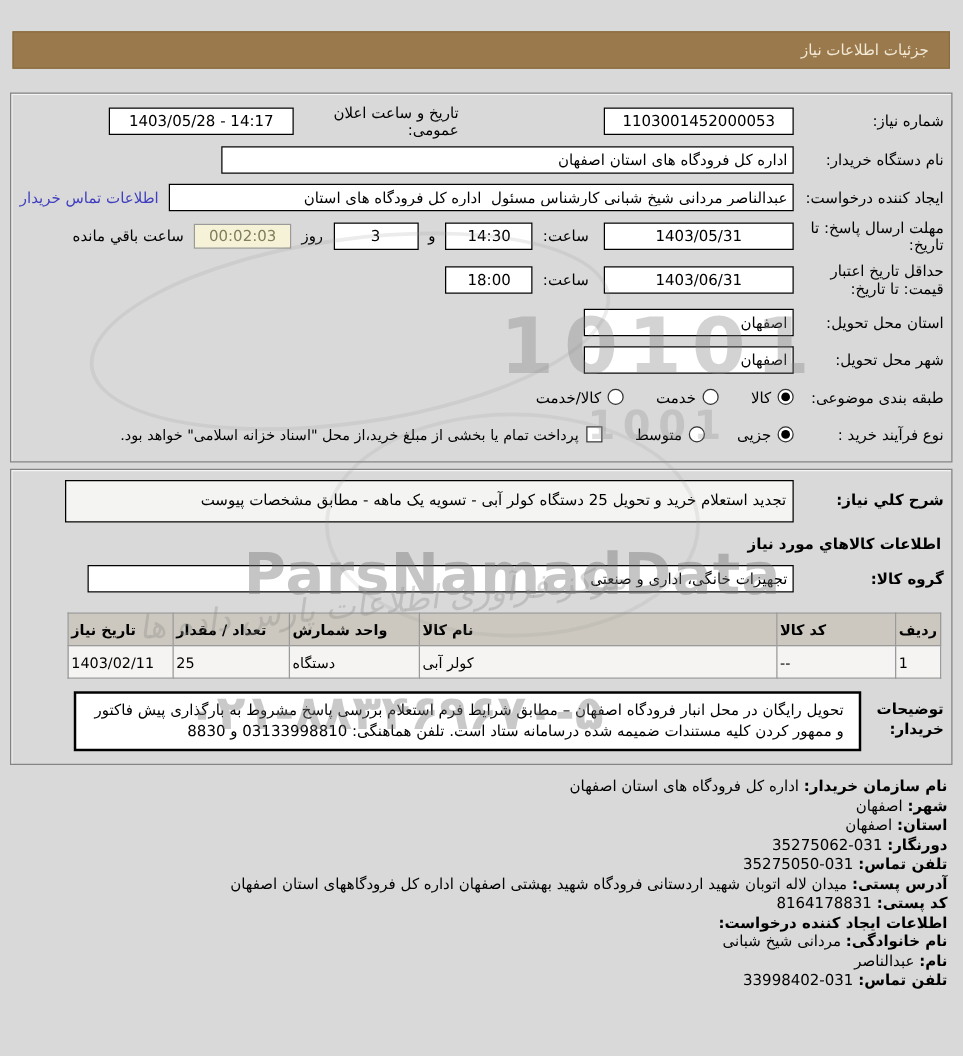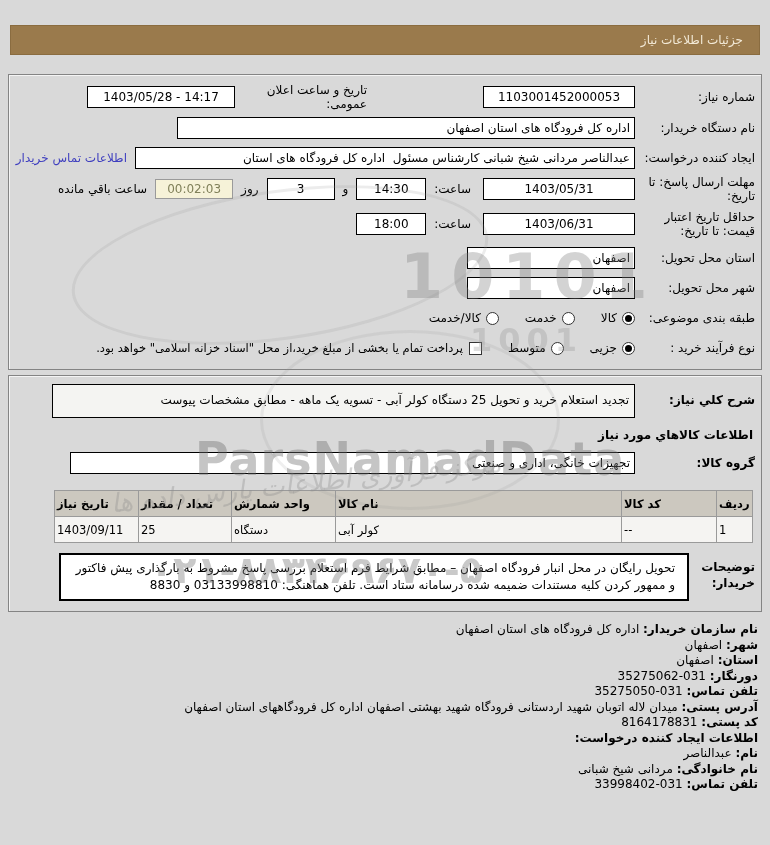--- a/index.html
+++ b/index.html
@@ -50,21 +50,21 @@
   .w-prov { width:168px; text-align:right; }
   .countdown {
     width:78px; height:20px; border:1px solid #9a9a9a;
     background:#f6f2d8; color:#80805a; text-align:center; font-size:12px;
     font-family:inherit;
   }
   .gap8 { margin-left:8px; margin-right:8px; }
   .link { color:#3f3fbf; cursor:pointer; white-space:nowrap; }
 
   
-  .opt { display:flex; align-items:center; margin-left:26px; }
+  .opt { display:flex; align-items:flex-start; margin-left:26px; }
   .radio {
     width:13px; height:13px; border:1px solid #333; border-radius:50%;
     background:#fff; display:inline-block; margin-left:5px; position:relative;
   }
   .radio.on::after {
     content:""; position:absolute; inset:2px; border-radius:50%; background:#000;
   }
   .chk {
     width:13px; height:13px; border:1px solid #333; background:#fff;
     display:inline-block; margin-left:6px; flex:0 0 13px;
@@ -243,21 +243,21 @@
           <th>تاریخ نیاز</th>
         </tr>
       </thead>
       <tbody>
         <tr>
           <td>1</td>
           <td>--</td>
           <td>کولر آبی</td>
           <td>دستگاه</td>
           <td>25</td>
-          <td>1403/09/11</td>
+          <td>1403/02/11</td>
         </tr>
       </tbody>
     </table>
 
     <div class="notes-row">
       <div class="notes-lbl">توضیحات خریدار:</div>
       <div class="notesbox">تحویل رایگان در محل انبار فرودگاه اصفهان – مطابق شرایط فرم استعلام بررسی پاسخ مشروط به بارگذاری پیش فاکتور و ممهور کردن کلیه مستندات ضمیمه شده درسامانه ستاد است. تلفن هماهنگی: 03133998810 و 8830</div>
     </div>
   </div>
 
@@ -288,26 +288,26 @@
       <span>میدان لاله اتوبان شهید اردستانی فرودگاه شهید بهشتی اصفهان اداره کل فرودگاههای استان اصفهان</span>
     </div>
     <div class="line">
       <span class="b">کد پستی:</span>
       <span>8164178831</span>
     </div>
 
     <div class="line b">اطلاعات ایجاد کننده درخواست:</div>
 
     <div class="line">
+      <span class="b">نام خانوادگی:</span>
+      <span>مردانی شیخ شبانی</span>
+    </div>
+    <div class="line">
       <span class="b">نام:</span>
       <span>عبدالناصر</span>
     </div>
     <div class="line">
-      <span class="b">نام خانوادگی:</span>
-      <span>مردانی شیخ شبانی</span>
-    </div>
-    <div class="line">
       <span class="b">تلفن تماس:</span>
       <span>031-33998402</span>
     </div>
   </div>
 
 </div>
 
 </body></html>

